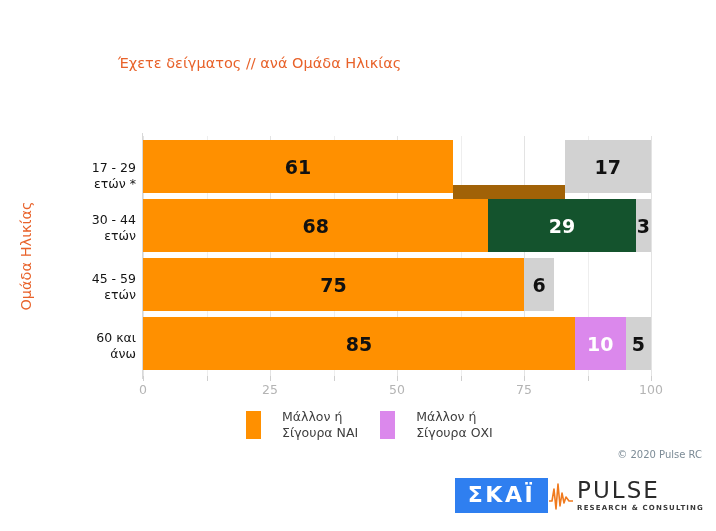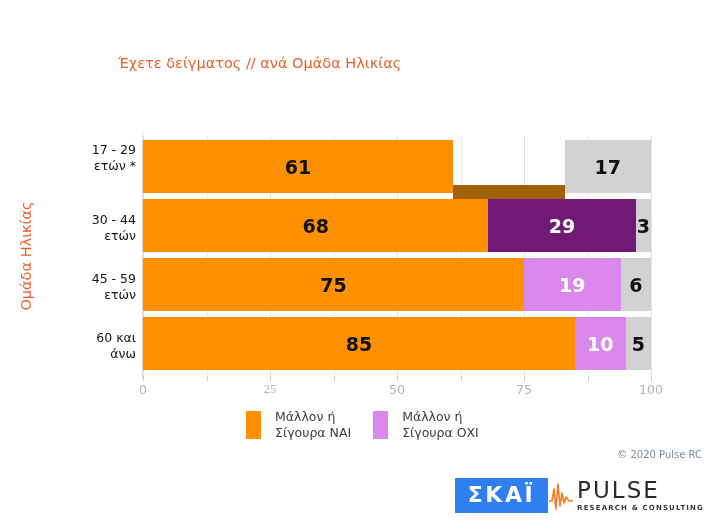--- a/index.html
+++ b/index.html
@@ -193,21 +193,21 @@
     position: absolute;
     left: 246px;
     top: 409px;
     display: flex;
     align-items: flex-start;
     gap: 22px;
   }
   .legend-item {
     display: flex;
     align-items: center;
-    gap: 14px;
+    gap: 21px;
   }
   .legend-swatch {
     width: 15px;
     height: 28px;
     flex: 0 0 auto;
   }
   .legend-label {
     font-size: 12.5px;
     line-height: 1.25;
     color: #3d3d3d;
@@ -271,21 +271,21 @@
 
   <div class="title-block">
     <div class="chart-subtitle">Έχετε δείγματος // ανά Ομάδα Ηλικίας</div>
   </div>
 
   <div class="y-axis-title">
     <span>Ομάδα Ηλικίας</span>
   </div>
 
   <div class="cat-labels" id="cat-labels">
-      <div class="cat-label" style="top: 6px;">17 - 29
+      <div class="cat-label" style="top: 24px;">17 - 29
 ετών *</div>
       <div class="cat-label" style="top: 76px;">30 - 44
 ετών</div>
       <div class="cat-label" style="top: 135px;">45 - 59
 ετών</div>
       <div class="cat-label" style="top: 194px;">60 και
 άνω</div>
     </div>
 
   <div class="y-axis-line"></div>
@@ -317,33 +317,30 @@
             <span>22</span>
           </div>
           <div class="seg dk" style="width: 17%; background: rgb(210, 210, 210); color: rgb(17, 17, 17);">
             <span>17</span>
           </div>
         </div>
         <div class="bar-row" style="top: 63px;">
           <div class="seg yes" style="width: 68%; background: rgb(255, 144, 0); color: rgb(17, 17, 17);">
             <span>68</span>
           </div>
-          <div class="seg no" style="width: 29%; background: #701a75; color: rgb(255, 255, 255);">
+          <div class="seg no" style="width: 29%; background: #14532d; color: rgb(255, 255, 255);">
             <span>29</span>
           </div>
           <div class="seg dk" style="width: 3%; background: rgb(210, 210, 210); color: rgb(17, 17, 17);">
             <span>3</span>
           </div>
         </div>
         <div class="bar-row" style="top: 122px;">
           <div class="seg yes" style="width: 75%; background: rgb(255, 144, 0); color: rgb(17, 17, 17);">
             <span>75</span>
-          </div>
-          <div class="seg no" style="width: 19%; background: rgb(219, 136, 236); color: rgb(255, 255, 255);">
-            <span>19</span>
           </div>
           <div class="seg dk" style="width: 6%; background: rgb(210, 210, 210); color: rgb(17, 17, 17);">
             <span>6</span>
           </div>
         </div>
         <div class="bar-row" style="top: 181px;">
           <div class="seg yes" style="width: 85%; background: rgb(255, 144, 0); color: rgb(17, 17, 17);">
             <span>85</span>
           </div>
           <div class="seg no" style="width: 10%; background: rgb(219, 136, 236); color: rgb(255, 255, 255);">
@@ -360,21 +357,21 @@
       <div class="x-tick" style="left: 0%;"></div>
       <div class="x-tick" style="left: 12.5%;"></div>
       <div class="x-tick" style="left: 25%;"></div>
       <div class="x-tick" style="left: 37.5%;"></div>
       <div class="x-tick" style="left: 50%;"></div>
       <div class="x-tick" style="left: 62.5%;"></div>
       <div class="x-tick" style="left: 75%;"></div>
       <div class="x-tick" style="left: 87.5%;"></div>
       <div class="x-tick" style="left: 100%;"></div>
       <div class="x-tick-label" style="left: 0%;">0</div>
-      <div class="x-tick-label" style="left: 25%; font-family: Liberation Serif, serif;">25</div>
+      <div class="x-tick-label" style="left: 25%;">25</div>
       <div class="x-tick-label" style="left: 50%;">50</div>
       <div class="x-tick-label" style="left: 75%;">75</div>
       <div class="x-tick-label" style="left: 100%;">100</div>
     </div>
 
   <div class="legend" id="legend">
       <div class="legend-item">
         <div class="legend-swatch" style="background: rgb(255, 144, 0);"></div>
         <div class="legend-label">Μάλλον ή
 Σίγουρα ΝΑΙ</div>

